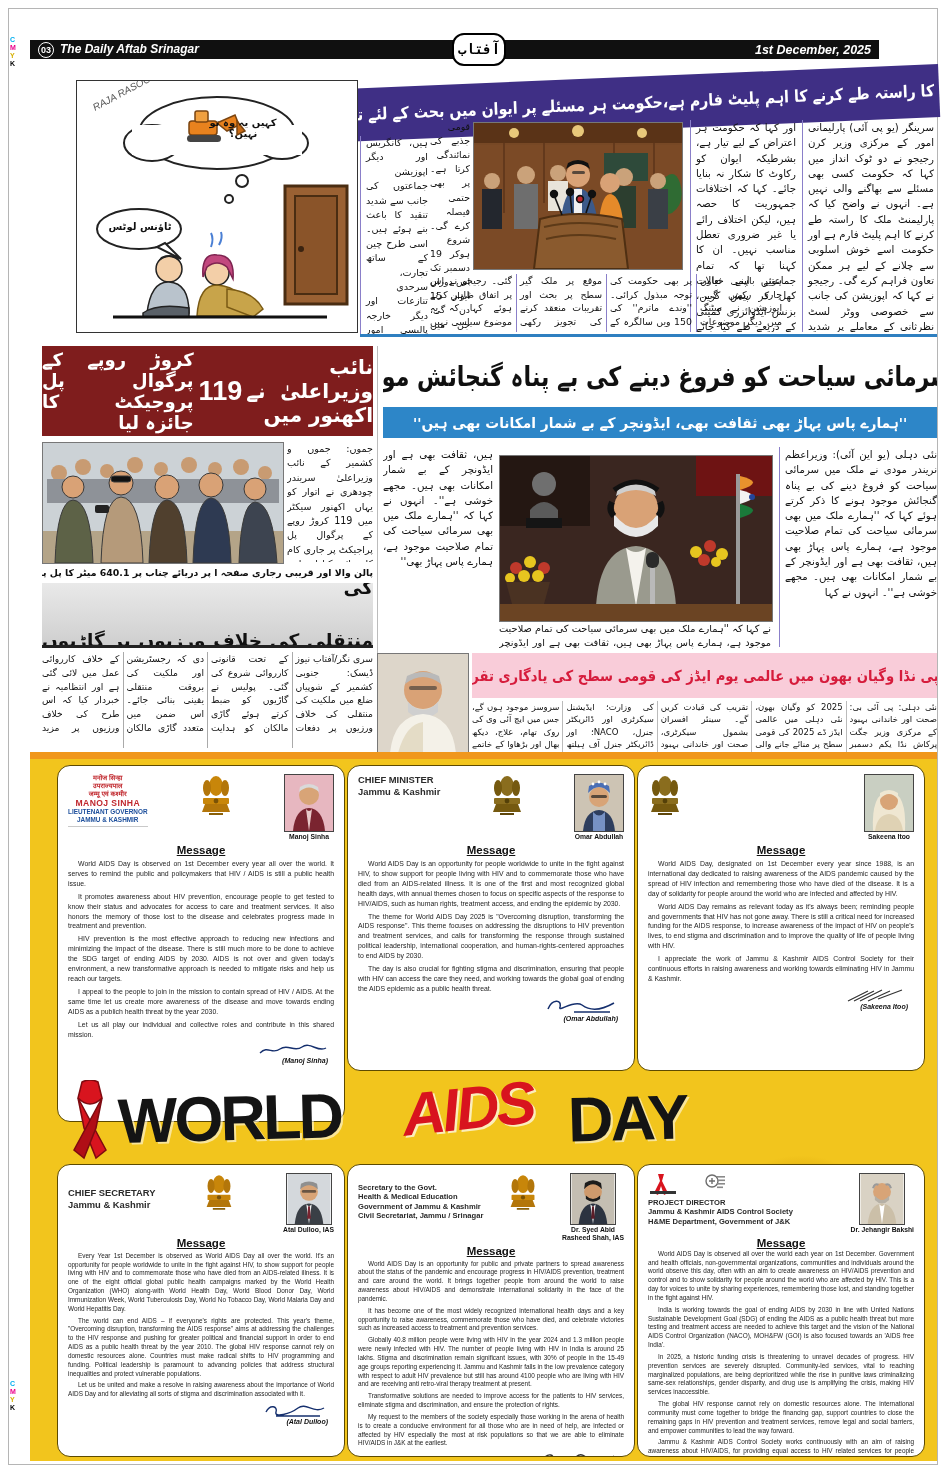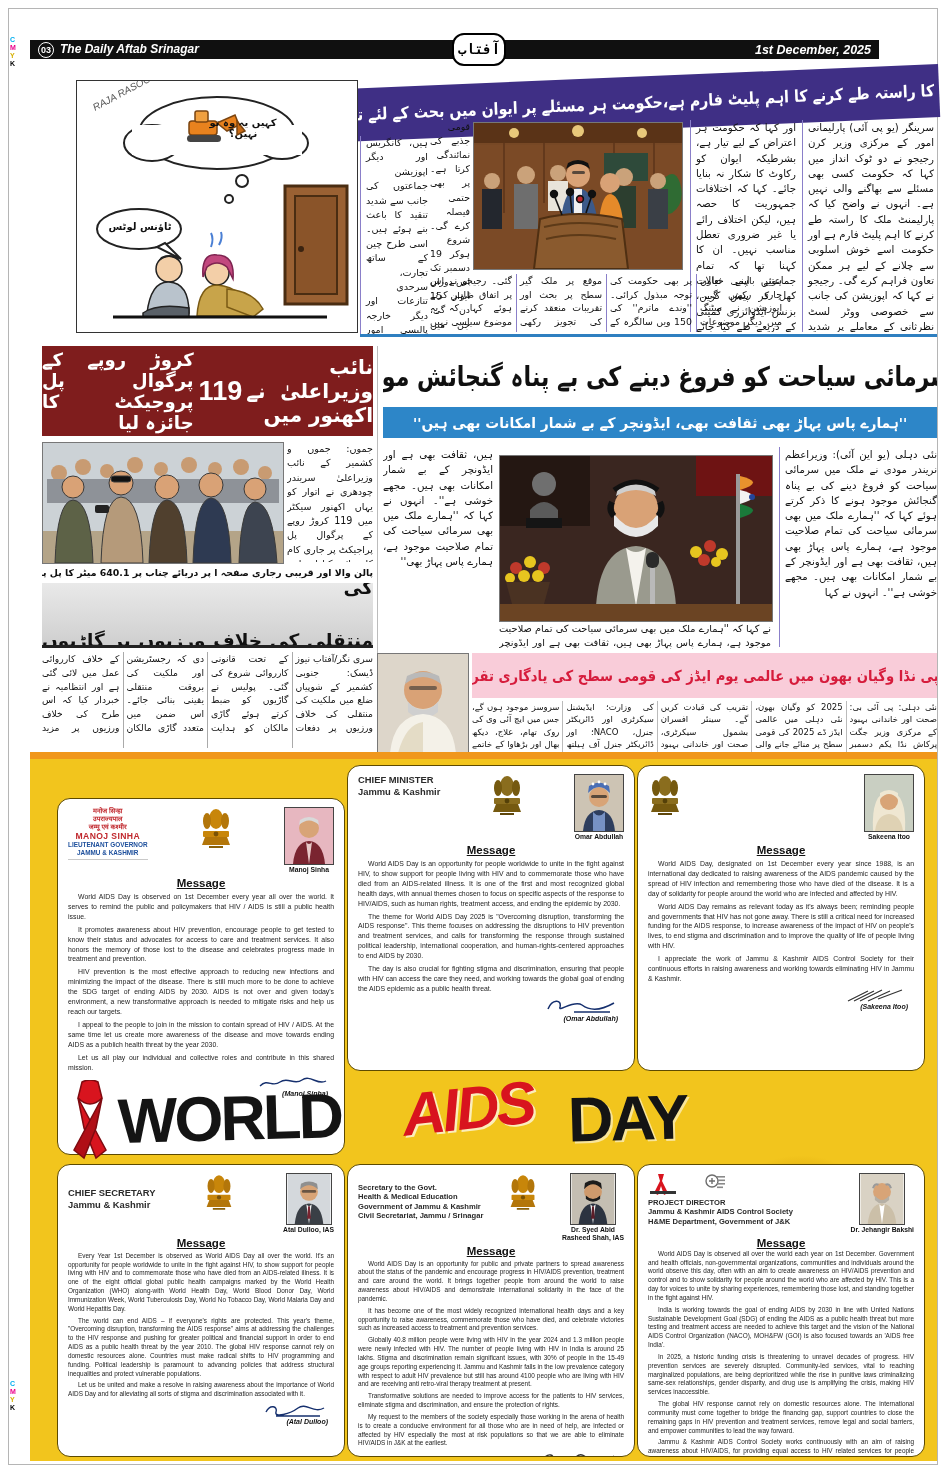--- a/index.html
+++ b/index.html
@@ -336,21 +336,21 @@
     </svg>
   </div>
   <div class="pink-band urdu">
     <span>مرکزی وزیر صحت جے پی نڈا وگیان بھون میں عالمی یوم ایڈز کی قومی سطح کی یادگاری تقریب کی قیادت کریں گے</span>
   </div>
   <div class="tcol urdu abs" style="left:472px;top:701px;width:465px;height:51px;column-count:5;column-gap:7px;column-rule:1px solid #bbb;font-size:8.5px;line-height:1.45">نئی دہلی: پی آئی بی: صحت اور خاندانی بہبود کے مرکزی وزیر جگت پرکاش نڈا یکم دسمبر 2025 کو وگیان بھون، نئی دہلی میں عالمی ایڈز ڈے 2025 کی قومی سطح پر منائے جانے والی تقریب کی قیادت کریں گے۔ سینئر افسران بشمول سیکرٹری، صحت اور خاندانی بہبود کی وزارت؛ ایڈیشنل سیکرٹری اور ڈائریکٹر جنرل، NACO؛ اور ڈائریکٹر جنرل آف ہیلتھ سروسز موجود ہوں گے، جس میں ایچ آئی وی کی روک تھام، علاج، دیکھ بھال اور بڑھاوا کے خاتمے کے لیے قومی عمل کو آگے بڑھانے کے لیے حکومت ہند کے غیر متزلزل عزم کا اعادہ کیا جائے گا۔ ایڈز کنٹرول، جاری صفحہ ا پر</div>
 
   <div class="orange-bar"></div>
   <div class="adbg"></div>
 
-  <div class="msgbox" style="left:57px;top:798px;height:357px">
+  <div class="msgbox" style="left:57px;top:765px;height:357px">
     <div class="mb-head">
       <div style="text-align:center">
         <div class="hi">मनोज सिन्हा
 उपराज्यपाल
 जम्मू एवं कश्मीर</div>
         <div class="red-name">MANOJ SINHA</div>
         <div class="role" style="text-align:center">LIEUTENANT GOVERNOR
 JAMMU &amp; KASHMIR</div>
         <div style="height:7px;border-top:1px solid #c9c9c9;margin-top:2px"></div>
       </div>

